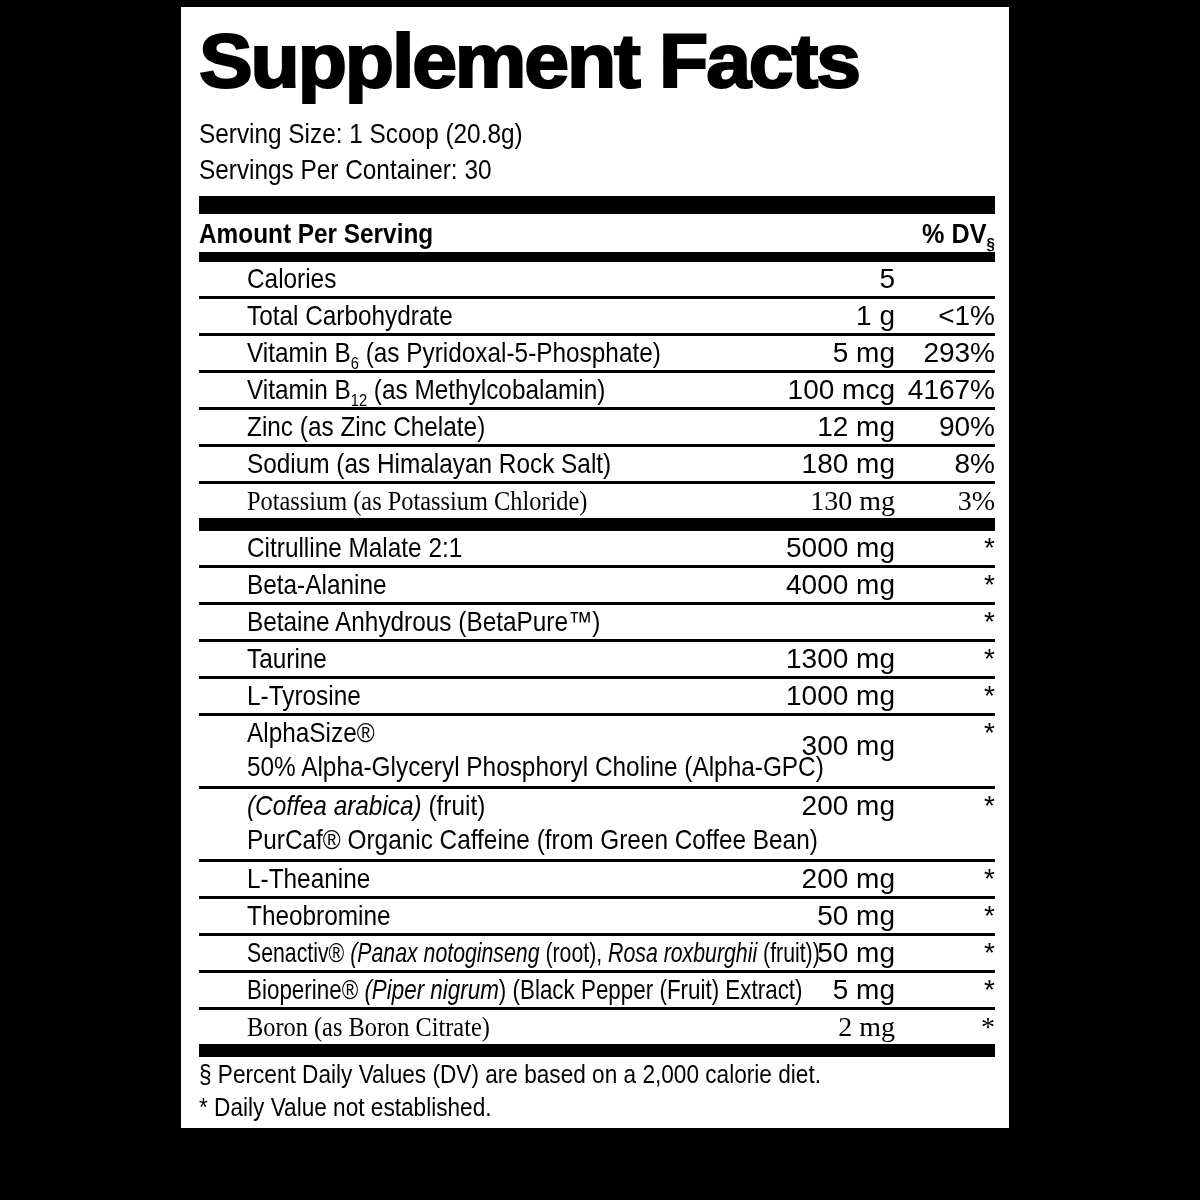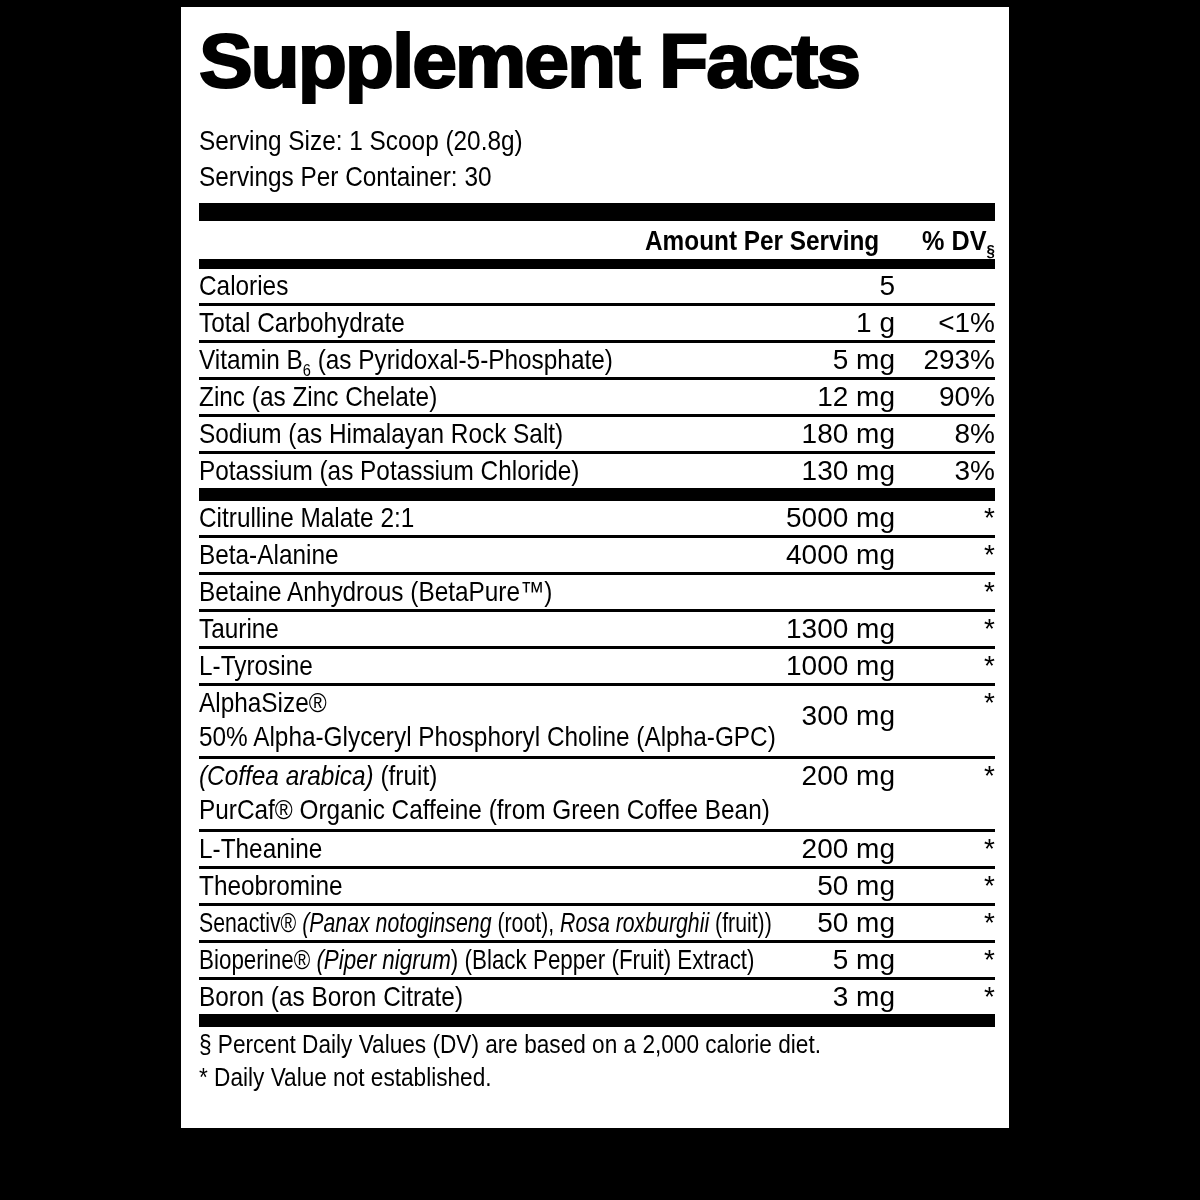--- a/index.html
+++ b/index.html
@@ -23,45 +23,45 @@
   }
   .content { padding-left:9px; padding-right:0; }
   .title {
     font-size:76px; font-weight:bold; line-height:80px;
     letter-spacing:-2px;
     -webkit-text-stroke:2.2px #000;
     margin:14px 0 0 0;
     transform:scaleX(1.06); transform-origin:left center;
     white-space:nowrap;
   }
-  .serving { font-size:28px; line-height:36px; margin-top:22px; }
+  .serving { font-size:28px; line-height:36px; margin-top:15px; }
   .cond {
     display:inline-block;
     transform:scaleX(0.87); transform-origin:0 50%;
     white-space:nowrap;
   }
   .bar { background:#000; height:18px; margin-top:8px; }
   .bar.mid { height:13px; margin:0; }
   .bar.thin { height:10px; margin:0; }
   .header-row {
-    display:flex; justify-content:flex-end; align-items:flex-end;
+    display:flex; justify-content:space-between; align-items:flex-end;
     font-weight:bold; font-size:28px;
     padding:5px 0 3px 0; line-height:30px;
   }
   .dvh { display:inline-block; transform:scaleX(0.9); transform-origin:right center; white-space:nowrap; }
   sub { font-size:0.6em; line-height:0; }
   .rows { }
   .row {
     display:flex; align-items:flex-start;
     border-bottom:3px solid #000;
     font-size:28px; line-height:34px; min-height:34px;
   }
-  .row.nb { border-bottom:none; }
+  .row.nb { border-bottom:none;font-family:Liberation Serif, serif; }
   .row.two { min-height:70px; }
-  .c-name { flex:1 1 0; min-width:0; white-space:nowrap; overflow:visible; }
+  .c-name { flex:1 1 0; min-width:0; white-space:nowrap; overflow:visible;margin-left:48px; }
   .c-amt { flex:0 0 170px; text-align:right; white-space:nowrap; }
   .c-amt.off { padding-top:13px; }
   .c-dv { flex:0 0 100px; text-align:right; white-space:nowrap; }
   .footnotes { font-size:26px; line-height:33px; padding-top:1px; }
   .it { font-style:italic; }
 </style>
 </head>
 <body style="background: rgb(0, 0, 0);">
 
 <div class="panel" style="background: rgb(255, 255, 255);">
@@ -100,20 +100,27 @@
         </div>
         <div class="row">
           <div class="c-name">
             <div><span class="cond"><span>Vitamin B</span><sub>6</sub><span> (as Pyridoxal-5-Phosphate)</span></span></div>
           </div>
           <div class="c-amt">5 mg</div>
           <div class="c-dv">293%</div>
         </div>
         <div class="row">
           <div class="c-name">
+            <div><span class="cond"><span>Vitamin B</span><sub>12</sub><span> (as Methylcobalamin)</span></span></div>
+          </div>
+          <div class="c-amt">100 mcg</div>
+          <div class="c-dv">4167%</div>
+        </div>
+        <div class="row">
+          <div class="c-name">
             <div><span class="cond"><span>Zinc (as Zinc Chelate)</span></span></div>
           </div>
           <div class="c-amt">12 mg</div>
           <div class="c-dv">90%</div>
         </div>
         <div class="row">
           <div class="c-name">
             <div><span class="cond"><span>Sodium (as Himalayan Rock Salt)</span></span></div>
           </div>
           <div class="c-amt">180 mg</div>
@@ -202,21 +209,21 @@
           <div class="c-name">
             <div><span class="cond" style="transform: scaleX(0.8);"><span>Bioperine® </span><span class="it">(Piper nigrum</span><span>) (Black Pepper (Fruit) Extract)</span></span></div>
           </div>
           <div class="c-amt">5 mg</div>
           <div class="c-dv">*</div>
         </div>
         <div class="row nb">
           <div class="c-name">
             <div><span class="cond"><span>Boron (as Boron Citrate)</span></span></div>
           </div>
-          <div class="c-amt">3 mg</div>
+          <div class="c-amt">2 mg</div>
           <div class="c-dv">*</div>
         </div>
         <div class="bar mid"></div>
       </div>
 
     <div class="footnotes">
       <div><span class="cond">§ Percent Daily Values (DV) are based on a 2,000 calorie diet.</span></div>
       <div><span class="cond">* Daily Value not established.</span></div>
     </div>
 

